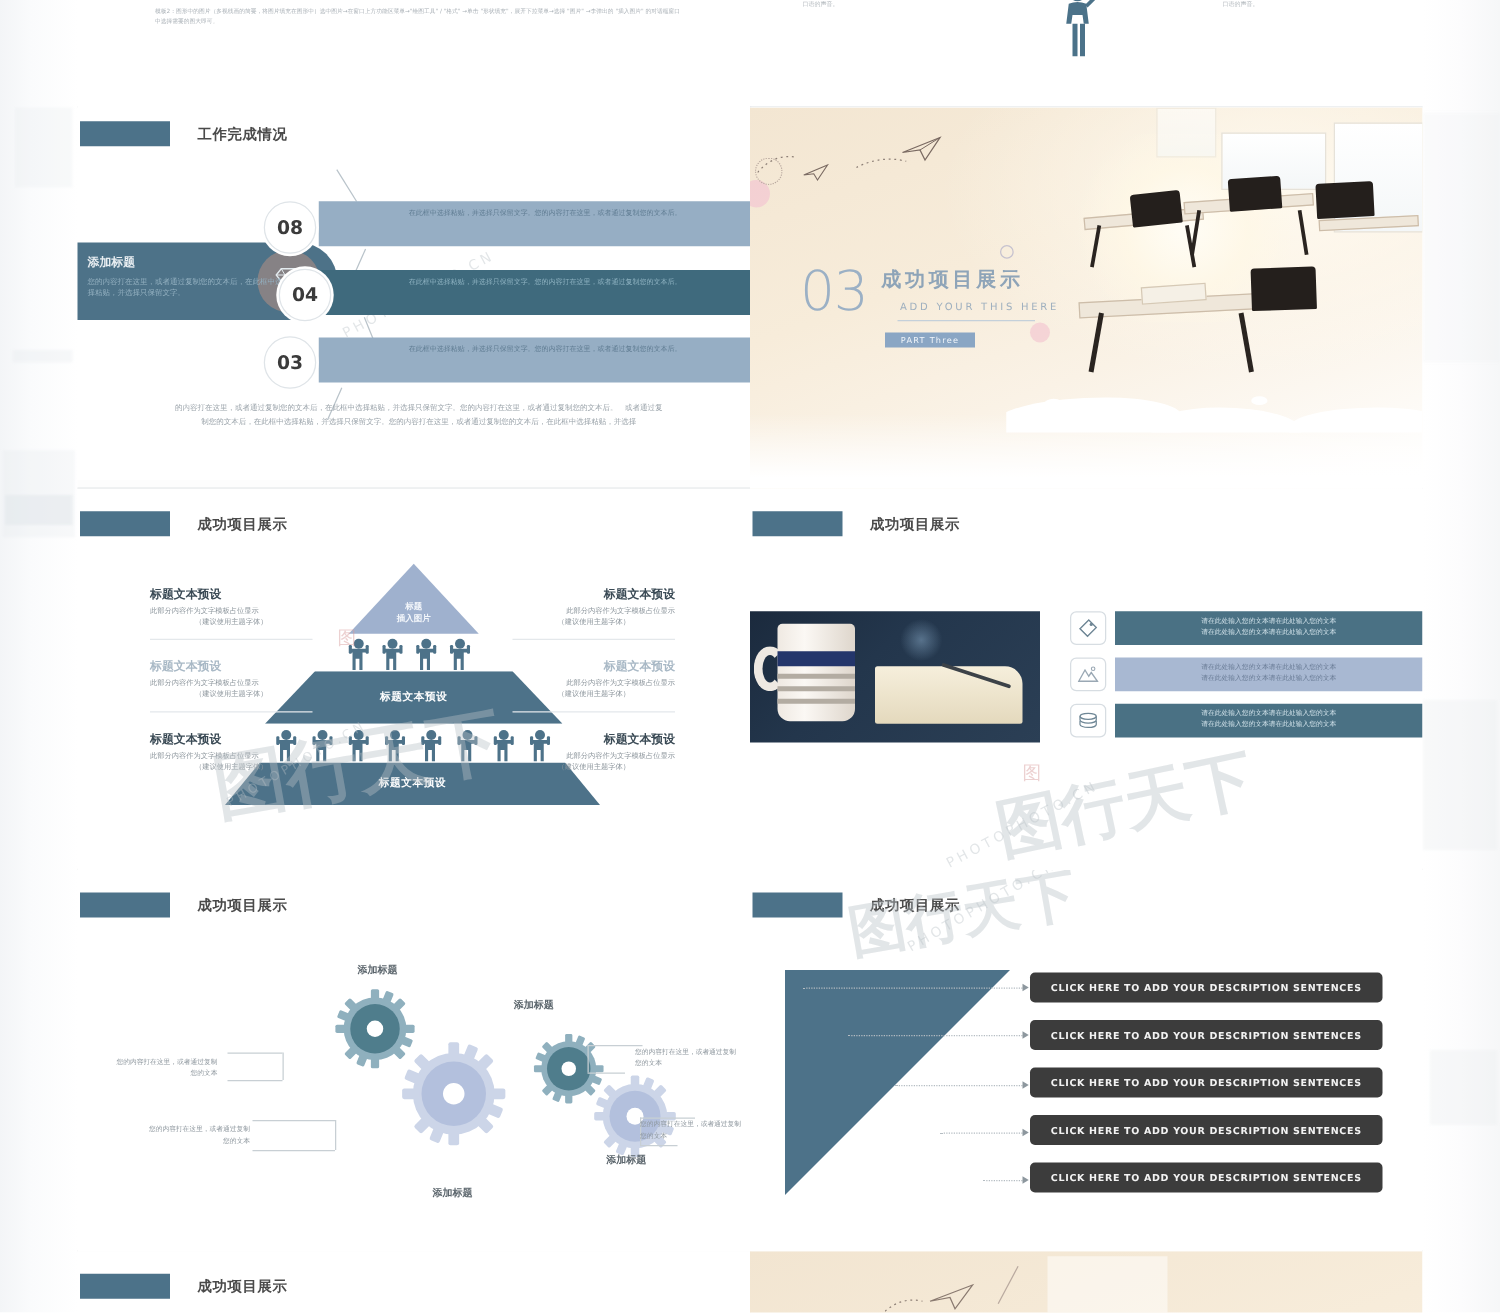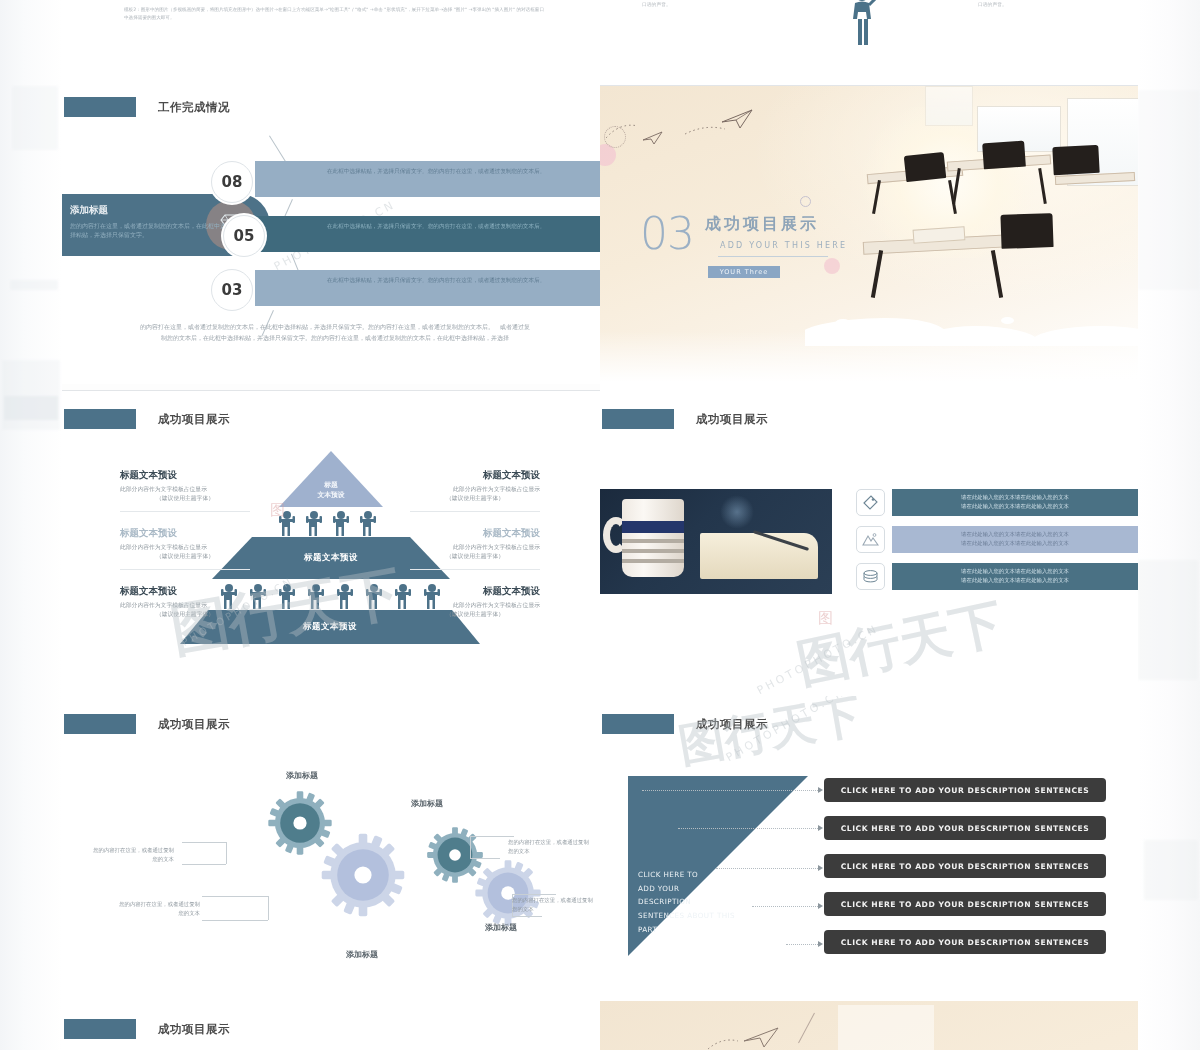--- a/index.html
+++ b/index.html
@@ -252,21 +252,21 @@
       <div class="stepline" style="left:211px; top:231px; height:28px; transform:rotate(24deg);"></div>
 
       <div class="rowbar lt" style="left:193px; top:82px; width:345px;">
         <div class="t">在此框中选择粘贴，并选择只保留文字。您的内容打在这里，或者通过复制您的文本后。</div>
       </div>
       <div class="num" style="left:149px; top:82px;">08</div>
 
       <div class="rowbar dk" style="left:193px; top:137px; width:345px;">
         <div class="t">在此框中选择粘贴，并选择只保留文字。您的内容打在这里，或者通过复制您的文本后。</div>
       </div>
-      <div class="num" style="left:161px; top:136px;">05</div>
+      <div class="num" style="left:161px; top:136px;">04</div>
 
       <div class="rowbar lt" style="left:193px; top:191px; width:345px;">
         <div class="t">在此框中选择粘贴，并选择只保留文字。您的内容打在这里，或者通过复制您的文本后。</div>
       </div>
       <div class="num" style="left:149px; top:190px;">03</div>
 
       <div class="footnote">的内容打在这里，或者通过复制您的文本后，在此框中选择粘贴，并选择只保留文字。您的内容打在这里，或者通过复制您的文本后。　或者通过复制您的文本后，在此框中选择粘贴，并选择只保留文字。您的内容打在这里，或者通过复制您的文本后，在此框中选择粘贴，并选择</div>
 
       <div class="wm wm-txt" style="left:205px; top:150px; transform:rotate(-28deg); font-size:11px;">PHOTOPHOTO.CN</div>
     </div>
@@ -328,35 +328,35 @@
         <div class="dot-c" style="left:224px; top:172px; width:16px; height:16px; background:#f3c8d2; opacity:.7;"></div>
         <div class="dot-c" style="left:4px; top:40px; width:22px; height:22px; border:1px dotted #b9a99f;"></div>
         <div class="dot-c" style="left:200px; top:110px; width:11px; height:11px; border:1px solid #c6c2cf;"></div>
 
         <div class="fade-bottom"></div>
 
         <div class="big-num">03</div>
         <div class="cn-ttl">成功项目展示</div>
         <div class="en-ttl">ADD YOUR THIS HERE</div>
         <div class="rule"></div>
-        <div class="chip">YOUR Three</div>
+        <div class="chip">PART Three</div>
       </div>
     </div>
 
     <div class="slide left" style="top:391px;">
       <div class="sh">
         <div class="bar"></div>
         <div class="txt">成功项目展示</div>
       </div>
 
       <div class="pyr-wrap">
 
         <div class="tri" style="left:217px; top:14px;"></div>
         <div class="tipcap" style="left:234px; top:44px; white-space:pre-line;">标题
-文本预设</div>
+插入图片</div>
 
         <div class="peoplerow" style="left:209px; top:70px; width:120px;">
           <svg width="106" height="30" viewBox="0 0 106 30">
             <g fill="#4d7289">
               <g transform="translate(0,0)">
                   <circle cx="9" cy="8" r="4"></circle>
                   <path d="M2 12 h14 v3 h-4 v14 h-2.5 v-9 h-3 v9 H4 V15 H2 z"></path>
                   <rect x="1" y="9" width="2.5" height="7" rx="1"></rect>
                   <rect x="14.5" y="9" width="2.5" height="7" rx="1"></rect>
                 </g>
@@ -674,25 +674,20 @@
       <div class="gcall" style="left:450px; top:200px;">您的内容打在这里，或者通过复制您的文本</div>
     </div>
 
     <div class="slide right" style="top:696px;">
       <div class="sh">
         <div class="bar"></div>
         <div class="txt">成功项目展示</div>
       </div>
 
       <div class="bigtri" style="left:28px; top:80px;"></div>
-      <div class="tritext" style="left:38px; top:172px; width:130px; white-space:pre-line;">CLICK HERE TO
-ADD YOUR
-DESCRIPTION
-SENTENCES ABOUT THIS
-PART</div>
 
       <div class="dotline" style="left:42px;  top:94px;  width:176px;"></div>
       <div class="arrowhead" style="left:218px; top:91px;"></div>
       <div class="dbar" style="left:224px; top:82px; width:282px;">CLICK HERE TO ADD YOUR DESCRIPTION SENTENCES</div>
 
       <div class="dotline" style="left:78px;  top:132px; width:140px;"></div>
       <div class="arrowhead" style="left:218px; top:129px;"></div>
       <div class="dbar" style="left:224px; top:120px; width:282px;">CLICK HERE TO ADD YOUR DESCRIPTION SENTENCES</div>
 
       <div class="dotline" style="left:116px; top:172px; width:102px;"></div>

